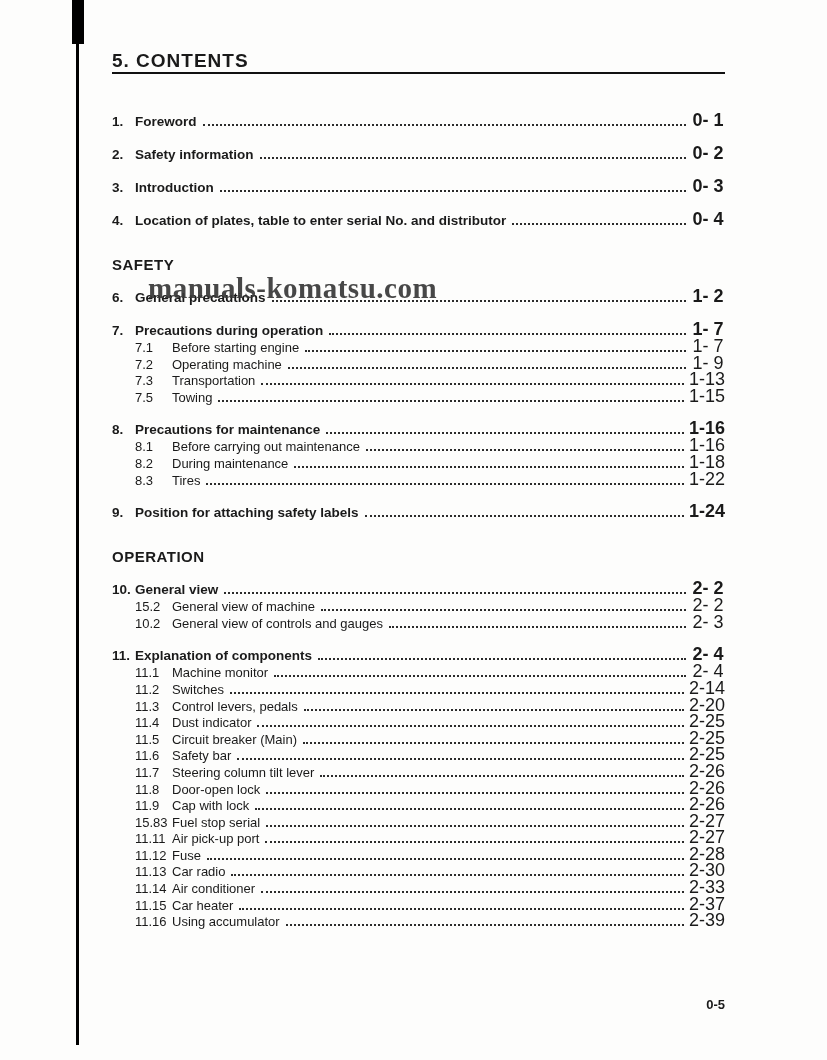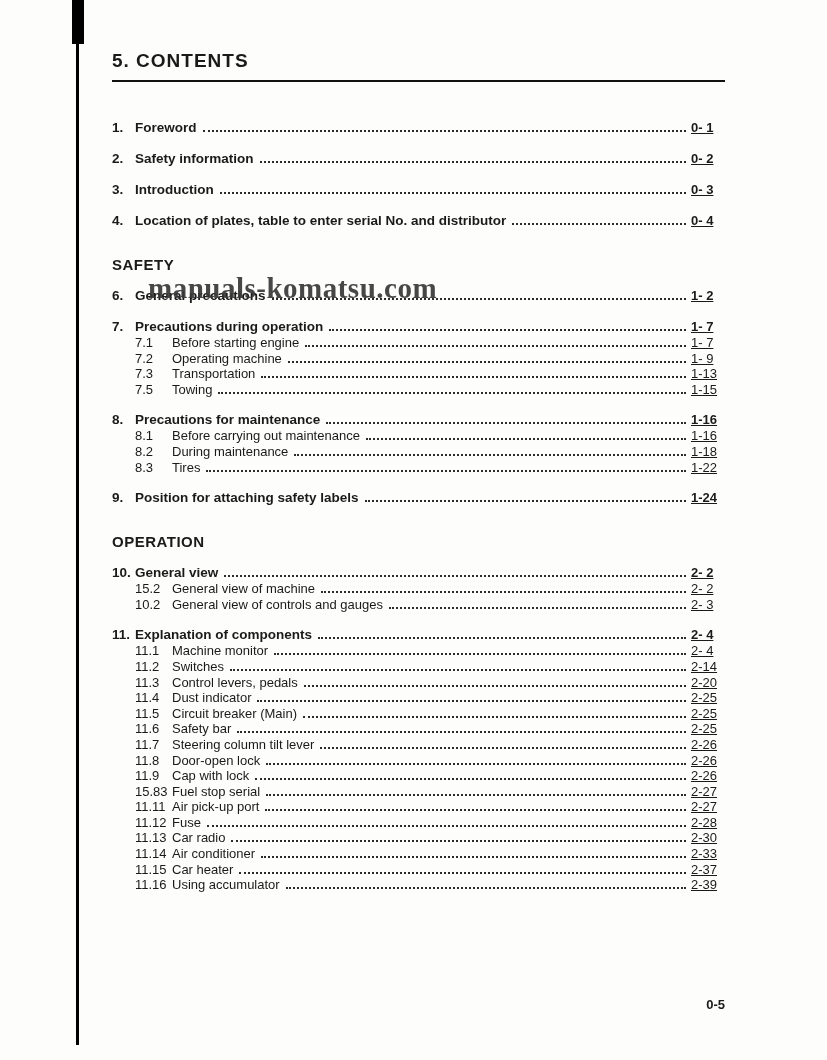--- a/index.html
+++ b/index.html
@@ -14,21 +14,21 @@
   .page{position:relative;width:827px;height:1060px;}
 
   
   .scan-bar{position:absolute;left:76px;top:0;width:3px;height:1045px;background:#000;}
   .scan-blob{position:absolute;left:72px;top:0;width:12px;height:44px;background:#000;}
 
   .content{position:absolute;left:112px;top:50px;width:613px;}
 
   .title-block{
     border-bottom:2.5px solid #111;
-    padding-bottom:8px;
+    padding-bottom:0;
   }
   .title{
     font-size:19px;font-weight:bold;letter-spacing:1px;
     text-decoration:none;
   }
 
   .toc{margin-top:38px;}
 
   .row{display:flex;align-items:baseline;}
   .row.main{margin-top:15px;font-weight:bold;font-size:13.5px;line-height:16px;}
@@ -38,24 +38,23 @@
   .label{flex:0 0 auto;white-space:nowrap;}
   .leader{
     flex:1 1 auto;
     border-bottom:2px dotted #2b2b2b;
     margin:0 5px 3px 6px;
     min-width:12px;
   }
   .page-num{
     flex:0 0 auto;
     min-width:34px;
-    text-align:left;
+    text-align:center;
     white-space:pre;
-    font-size:13px;
-    text-decoration:underline;
+    font-size:18px;
   }
   .row.main .page-num{font-weight:bold;}
 
   .section-header{
     font-size:15px;font-weight:bold;letter-spacing:0.5px;
     margin-top:27px;margin-bottom:5px;
   }
 
   .watermark{
     position:absolute;left:148px;top:272px;

